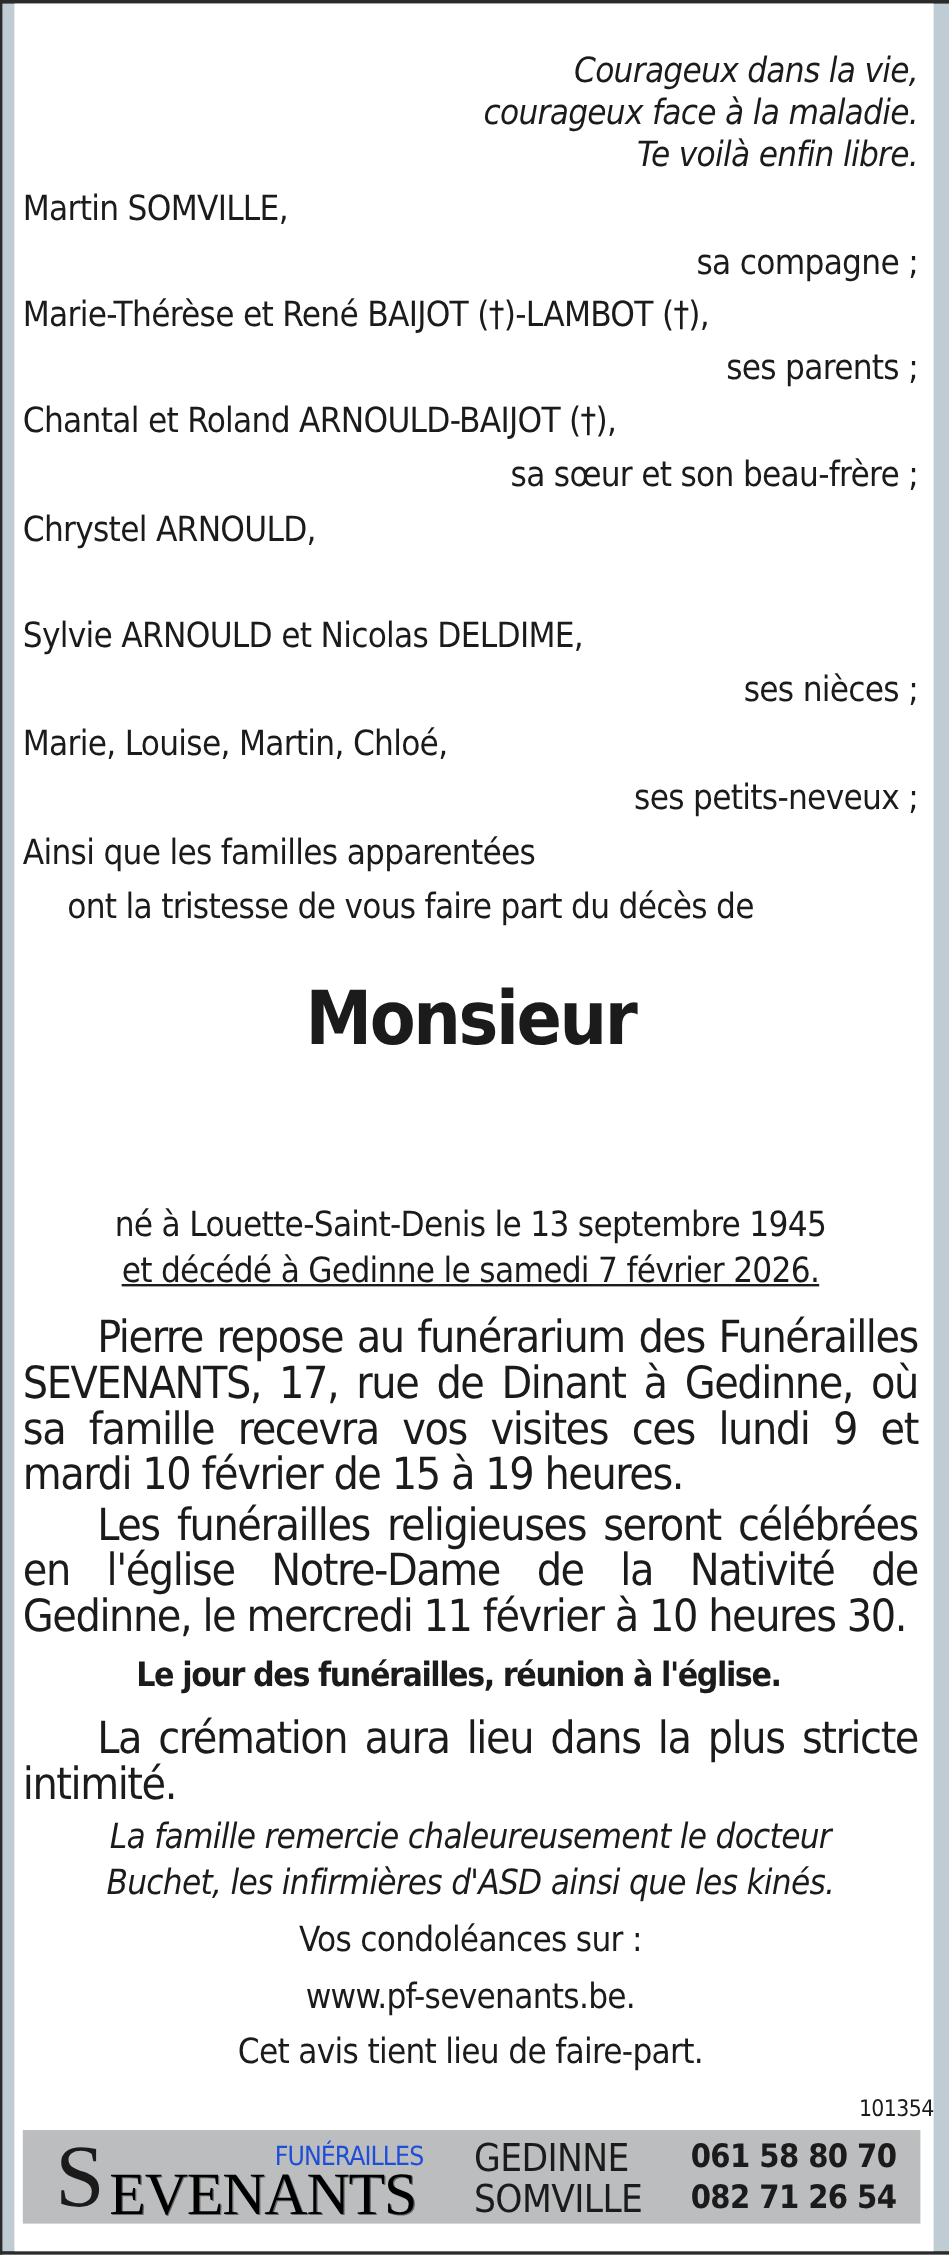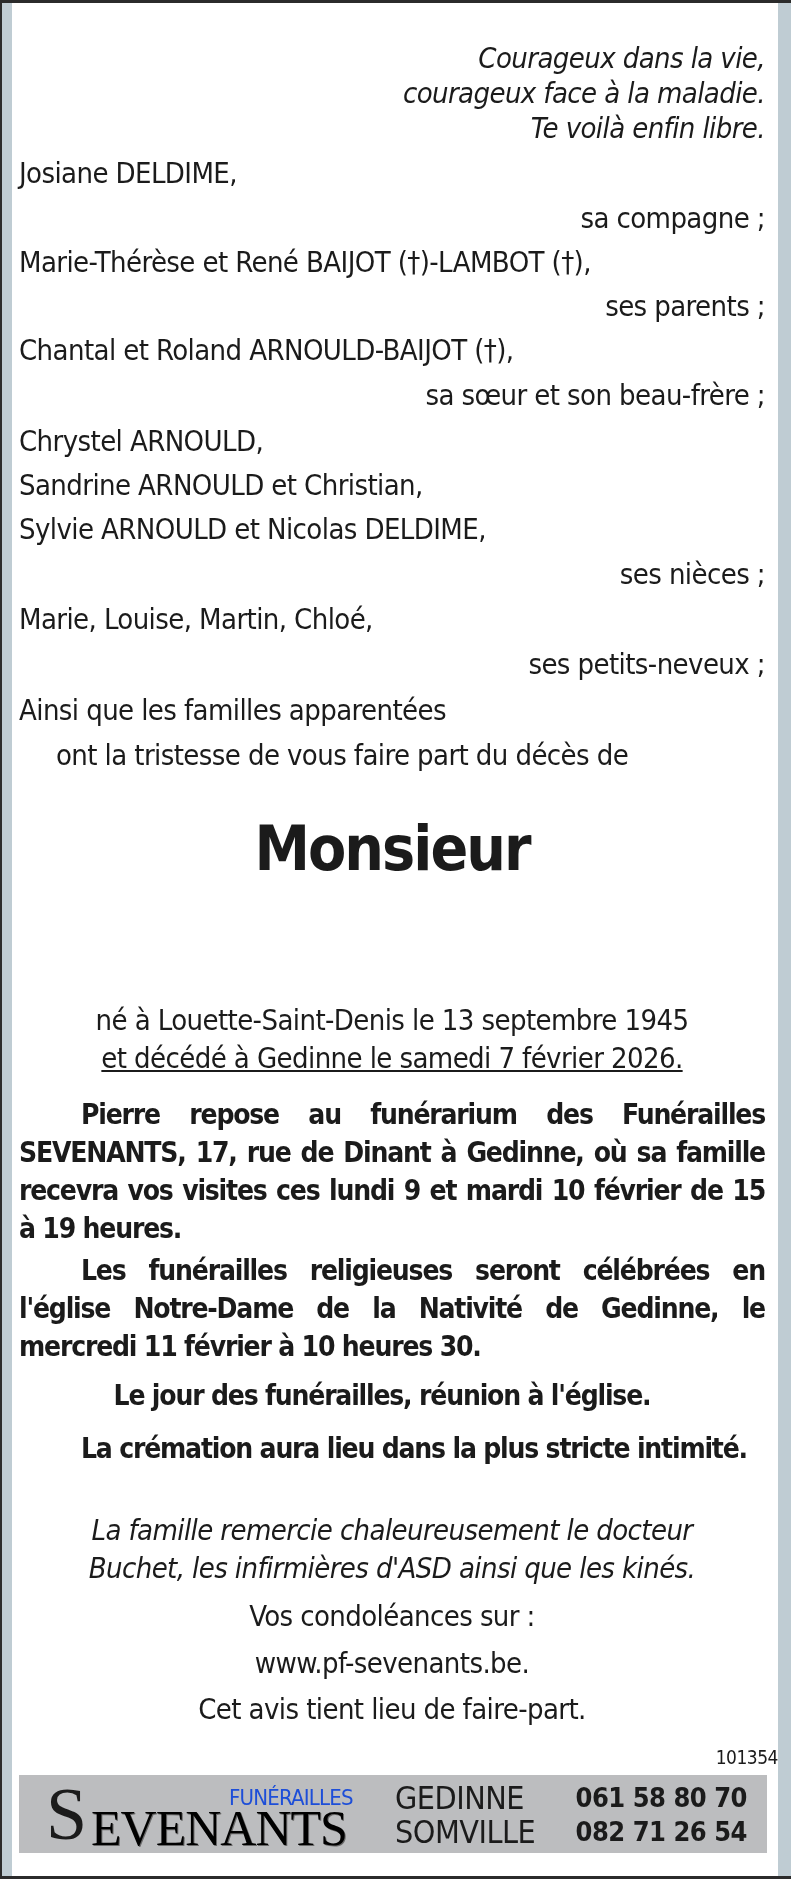--- a/index.html
+++ b/index.html
@@ -10,21 +10,21 @@
            background: #bfccd3; }
   .inner { position: absolute; left: 12px; top: 3px; width: 766px; height: 1873px; background: #ffffff; }
   .content { position: absolute; left: 19px; width: 746px; }
   .line { position: absolute; left: 0; width: 746px; white-space: nowrap; font-size: 29px; line-height: 36px;
           transform-origin: left center; letter-spacing: -0.6px; }
   .right { text-align: right; }
   .center { text-align: center; }
   .italic { font-style: italic; }
   .bold { font-weight: bold; }
   .title { font-weight: bold; font-size: 62px; line-height: 74px; text-align: center; letter-spacing: -2px; }
-  .para { position: absolute; left: 0; width: 746px; font-weight: bold; font-size: 28px; line-height: 38px;
+  .para { position: absolute; left: 0; width: 746px; font-weight: normal; font-size: 37px; line-height: 38px;
           text-align: justify; letter-spacing: -1.2px; }
   .para .indent { display: inline-block; width: 62px; }
   .banner { position: absolute; left: 19px; top: 1775px; width: 748px; height: 78px; background: #bcbdbf; }
   .logo-big { position: absolute; left: 27px; top: 2px; font-family: "Liberation Serif", "DejaVu Serif", serif;
               font-size: 74px; line-height: 74px; color: #1b1b1b; letter-spacing: -2px; }
   .logo-rest { position: absolute; left: 72px; top: 28px; font-family: "Liberation Serif", "DejaVu Serif", serif;
                font-size: 50px; line-height: 50px; color: #000000; letter-spacing: -1px;
                text-shadow: 1px 1px 0 #6a6a6a; }
   .logo-fun { position: absolute; left: 210px; top: 10px; font-size: 22px; line-height: 26px;
               color: #1d4ed8; letter-spacing: -0.8px; }
@@ -37,28 +37,27 @@
 
 <div class="frame"></div>
 <div class="inner"></div>
 
 <div class="content" style="top:0;height:1879px;">
 
   <div class="line right italic" style="top:40px;">Courageux dans la vie,</div>
   <div class="line right italic" style="top:75px;">courageux face à la maladie.</div>
   <div class="line right italic" style="top:110px;">Te voilà enfin libre.</div>
 
-  <div class="line" style="top:155px;">Josiane DELDIME,</div>
+  <div class="line" style="top:155px;">Martin SOMVILLE,</div>
   <div class="line right" style="top:200px;">sa compagne ;</div>
   <div class="line" style="top:244px;">Marie-Thérèse et René BAIJOT (†)-LAMBOT (†),</div>
   <div class="line right" style="top:288px;">ses parents ;</div>
   <div class="line" style="top:332px;">Chantal et Roland ARNOULD-BAIJOT (†),</div>
   <div class="line right" style="top:377px;">sa sœur et son beau-frère ;</div>
   <div class="line" style="top:423px;">Chrystel ARNOULD,</div>
-  <div class="line" style="top:467px;">Sandrine ARNOULD et Christian,</div>
   <div class="line" style="top:511px;">Sylvie ARNOULD et Nicolas DELDIME,</div>
   <div class="line right" style="top:556px;">ses nièces ;</div>
   <div class="line" style="top:601px;">Marie, Louise, Martin, Chloé,</div>
   <div class="line right" style="top:646px;">ses petits-neveux ;</div>
   <div class="line" style="top:692px;">Ainsi que les familles apparentées</div>
   <div class="line" style="top:737px;left:37px;">ont la tristesse de vous faire part du décès de</div>
 
   <div class="line title" style="top:812px;">Monsieur</div>
   <div class="line center" style="top:1002px;">né à Louette-Saint-Denis le 13 septembre 1945</div>
   <div class="line center" style="top:1040px;text-decoration:underline;">et décédé à Gedinne le samedi 7 février 2026.</div>

